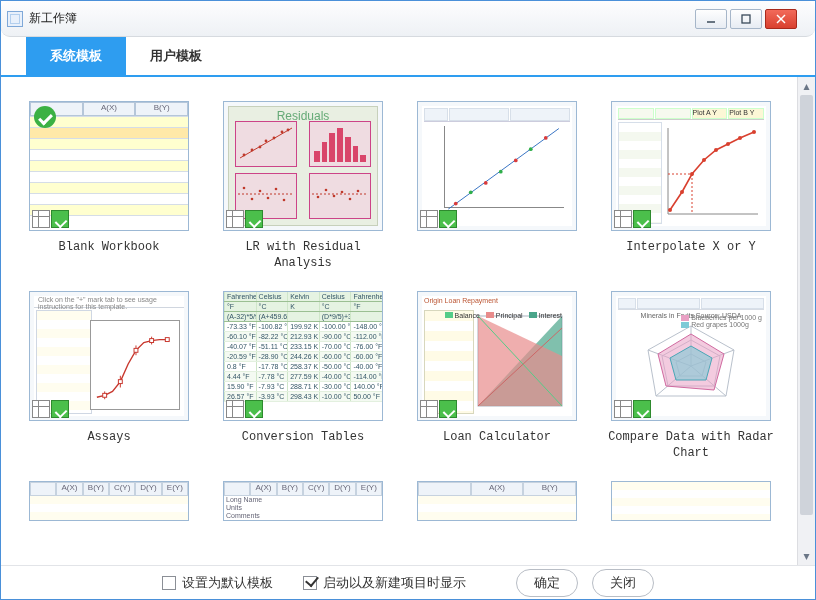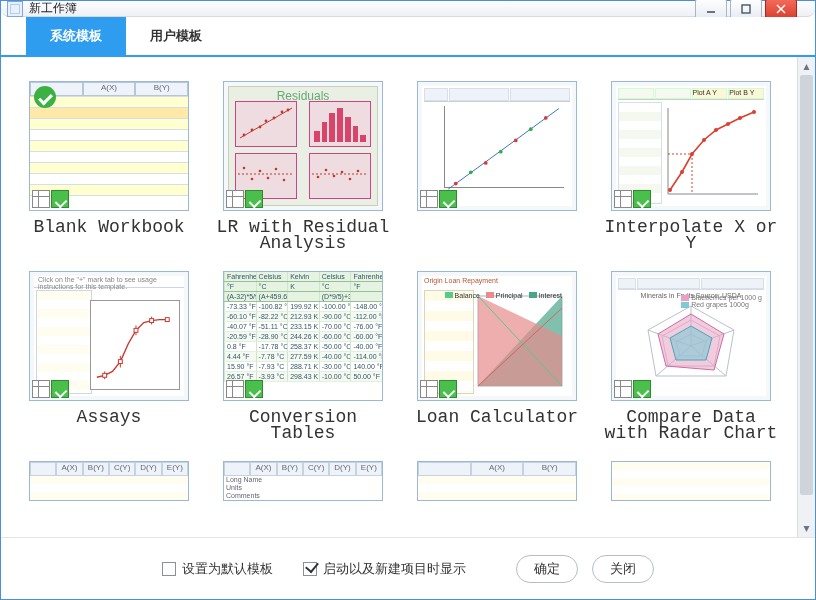--- a/index.html
+++ b/index.html
@@ -1,54 +1,54 @@
 <!DOCTYPE html>
 <html><head>
 <meta charset="utf-8">
 <style>
   * { box-sizing: border-box; }
   html, body { margin:0; padding:0; font-family: "Microsoft YaHei", "Segoe UI", Arial, sans-serif; font-size:12px; color:#333; }
   .window { width:816px; height:600px; border:1px solid #4a90d9; background:#fff; display:flex; flex-direction:column; position:relative; }
-  .titlebar { height:16px; background:linear-gradient(#fdfdfe,#eef1f5); border-bottom:1px solid #d6dadf; display:flex; align-items:center; padding:0 18px 0 6px;border-radius:9px; }
+  .titlebar { height:36px; background:linear-gradient(#fdfdfe,#eef1f5); border-bottom:1px solid #d6dadf; display:flex; align-items:center; padding:0 18px 0 6px;border-radius:9px; }
   .titlebar .app-icon { width:16px; height:16px; border:1px solid #7fa8d8; background:#e8f0fb; margin-right:6px; position:relative; }
   .titlebar .app-icon::after{content:"";position:absolute;inset:2px;border:1px solid #b3cfee;}
   .titlebar .title { flex:1; font-size:12px; color:#222; }
   .win-btns { display:flex; gap:3px; }
   .win-btn { width:32px; height:20px; border:1px solid #a6b6c9; border-radius:2px; background:linear-gradient(#fefefe,#e7ecf3); display:flex; align-items:center; justify-content:center; cursor:pointer; }
   .win-btn.close { background:linear-gradient(#f26a5a,#d9402f); border-color:#a8291c; color:#fff; }
   .win-btn svg { width:10px; height:10px; display:block; }
 
   .tabs { height:40px; border-bottom:2px solid #2e9df0; display:flex; align-items:stretch; padding-left:14px; gap:0; background:#fff; }
   .tab { padding:0 24px; display:flex; align-items:center; font-size:13px; font-weight:600; color:#333; cursor:pointer; }
   .tab.active { background:#2e9df0; color:#fff;margin-left:11px; }
 
   .content-wrap { flex:1; display:flex; min-height:0; }
   .content { flex:1; overflow:auto; padding:24px 6px 12px 20px; }
   .grid { display:grid; grid-template-columns: repeat(4, 176px); gap:20px 18px; }
 
   .card { display:flex; flex-direction:column; align-items:center; cursor:pointer; }
   .thumb { width:160px; height:130px; border:1px solid #9cb8d4; background:#f5f8fb; position:relative; overflow:hidden; }
-  .thumb-label { margin-top:8px; text-align:center; font-family: "Courier New", monospace; font-size:18px; line-height:16px; max-width:176px; }
+  .thumb-label { margin-top:8px; text-align:center; font-family: "Courier New", monospace; font-size:12px; line-height:16px; max-width:176px; }
 
   .iconbar { position:absolute; left:2px; bottom:2px; display:flex; gap:1px; }
   .tiny-ico { width:18px; height:18px; background:#fbe49b; border:1px solid #ad9642; display:inline-block; position:relative; }
   .tiny-ico.g { background:#4bbf4b; border-color:#2e8a2e; }
   .tiny-ico.g::after{content:"";position:absolute;left:4px;top:7px;width:8px;height:6px;border-left:2px solid #fff;border-bottom:2px solid #fff;transform:rotate(-45deg);}
   .tiny-ico.grid3 { background:#fff; border-color:#888; }
   .tiny-ico.grid3::before, .tiny-ico.grid3::after{content:"";position:absolute;background:#888;}
   .tiny-ico.grid3::before{left:5px;top:0;width:1px;height:100%;} .tiny-ico.grid3::after{top:5px;left:0;height:1px;width:100%;}
 
   
   .sb { width:18px; background:#f0f1f4; border-left:1px solid #dcdde1; display:flex; flex-direction:column; }
   .sb-btn { height:18px; display:flex; align-items:center; justify-content:center; color:#6a7686; }
   .sb-track { flex:1; position:relative; }
   .sb-thumb { position:absolute; left:2px; right:2px; top:0; height:420px; background:#cfd3da; border-radius:2px; }
 
   
-  .footer { height:62px; border-top:1px solid #e2e4e8; display:flex; align-items:center; justify-content:center; gap:30px; padding:0 6px; }
+  .footer { height:34px; border-top:1px solid #e2e4e8; display:flex; align-items:center; justify-content:center; gap:30px; padding:0 6px; }
   .chk { display:flex; align-items:center; gap:6px; font-size:13px; cursor:pointer; }
   .chk-box { width:14px; height:14px; border:1px solid #8b8f96; background:#fff; position:relative; display:inline-block; }
   .chk-box.checked::after { content:""; position:absolute; left:2px; top:-1px; width:10px; height:6px; border-left:2px solid #333; border-bottom:2px solid #333; transform:rotate(-50deg); }
   .btns { display:flex; gap:14px; margin-left:20px; }
   .btn { min-width:62px; height:28px; border:1px solid #b8bdc5; border-radius:14px; background:#fff; display:flex; align-items:center; justify-content:center; font-size:13px; cursor:pointer; }
 
   
   .sheet { position:absolute; left:0; top:0; width:100%; height:100%; background:#fff; }
   .sheet .hdr { height:14px; display:flex; }
   .sheet .hdr div { flex:1; border:1px solid #b5c6d9; background:#eef3f9; font-size:8px; text-align:center; color:#667; }

